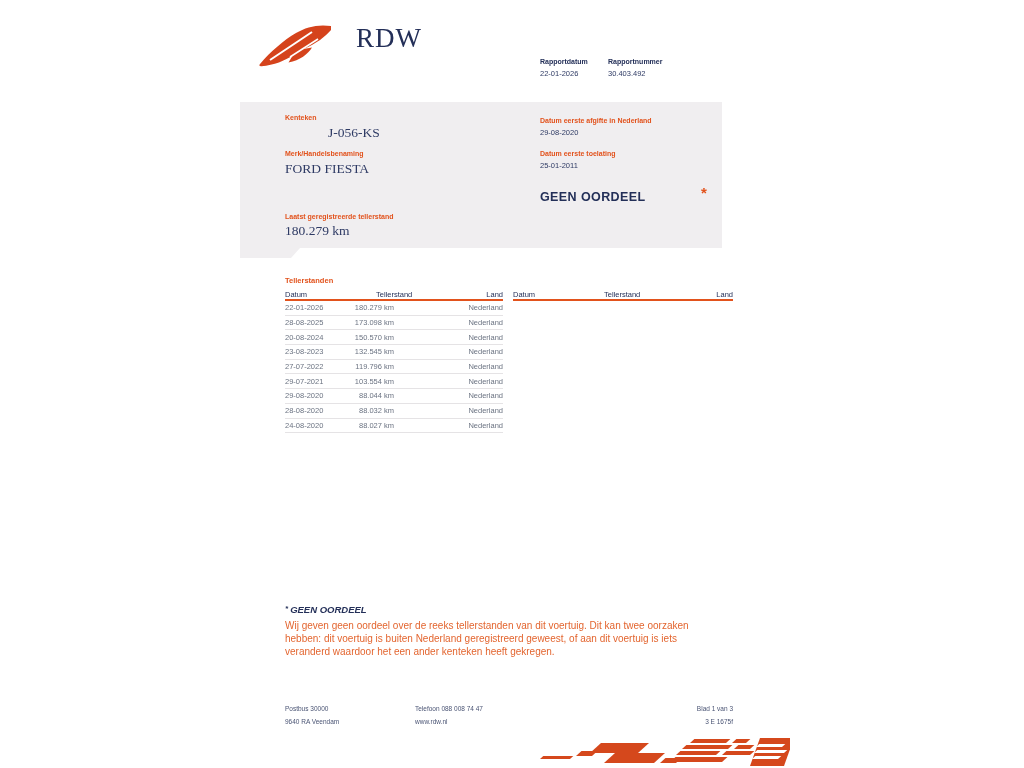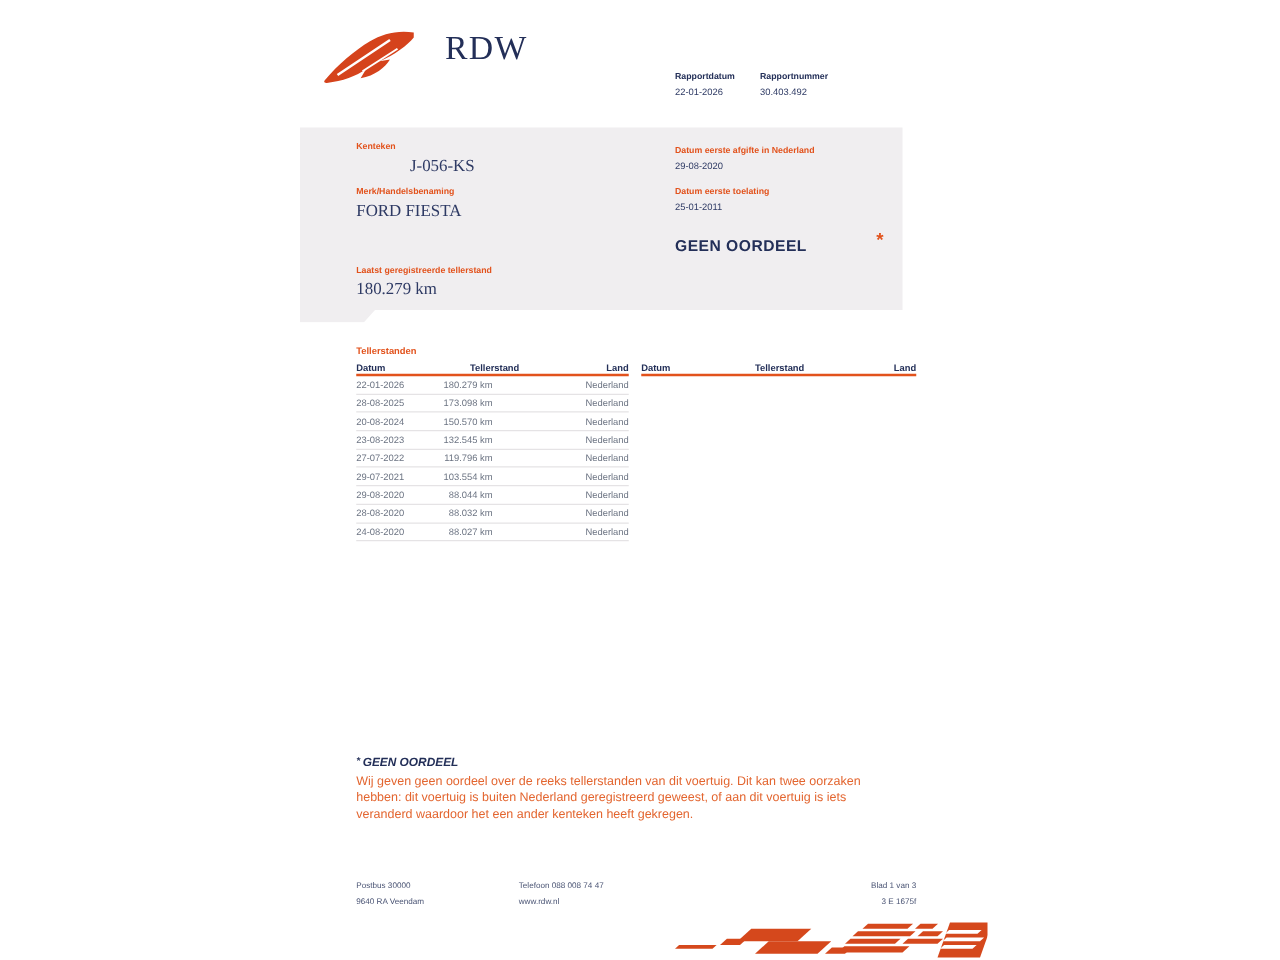--- a/index.html
+++ b/index.html
@@ -39,26 +39,26 @@
   .verdict{position:absolute;left:540px;top:190px;font-size:12.5px;font-weight:bold;
     color:var(--navy);letter-spacing:.4px;}
   .verdict-star{position:absolute;left:701px;top:184px;font-size:15px;font-weight:bold;color:var(--orange);}
 
   
   .section-label{position:absolute;left:285px;top:276px;font-size:7.5px;font-weight:bold;color:var(--orange);}
   .t-table{position:absolute;top:290px;}
   .t-left{left:285px;width:218px;}
   .t-right{left:513px;width:220px;}
   .t-head{display:flex;align-items:center;height:11px;border-bottom:2px solid var(--orange);
-    font-size:7.5px;font-weight:bold;color:var(--navy);}
+    font-size:7.5px;font-weight:normal;color:var(--navy);gap:24px;}
   .t-row{display:flex;align-items:center;height:14.7px;border-bottom:1px solid var(--line);
     font-size:7.5px;color:var(--row-text);}
   .c-date{width:67px;text-align:left;}
   .c-tell{width:42px;text-align:right;}
-  .t-head .c-tell{text-align:left;width:auto;margin-left:24px;}
+  .t-head .c-tell{text-align:left;width:auto;}
   .c-land{margin-left:auto;text-align:right;}
 
   
   .footnote-head{position:absolute;left:285px;top:604px;font-size:9.5px;font-weight:bold;color:var(--navy);font-style:italic;}
   .footnote-head .marker{font-size:8px;vertical-align:2px;margin-right:2px;}
   .footnote-body{position:absolute;left:285px;top:619px;width:424px;font-size:10px;
     line-height:13px;color:var(--orange-soft);}
 
   
   .footer-col{position:absolute;top:702px;font-size:6.5px;line-height:13px;color:var(--footer-text);}

